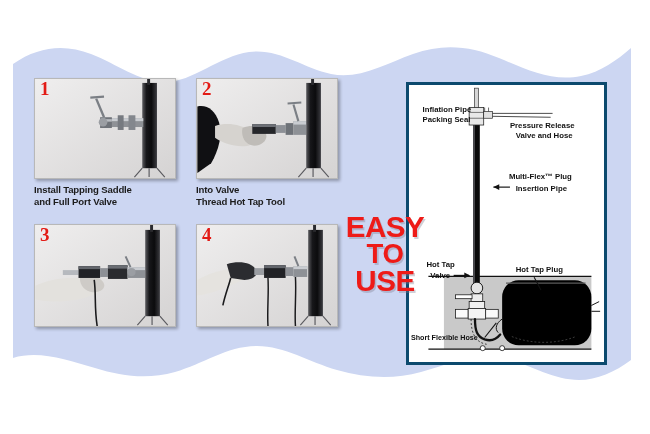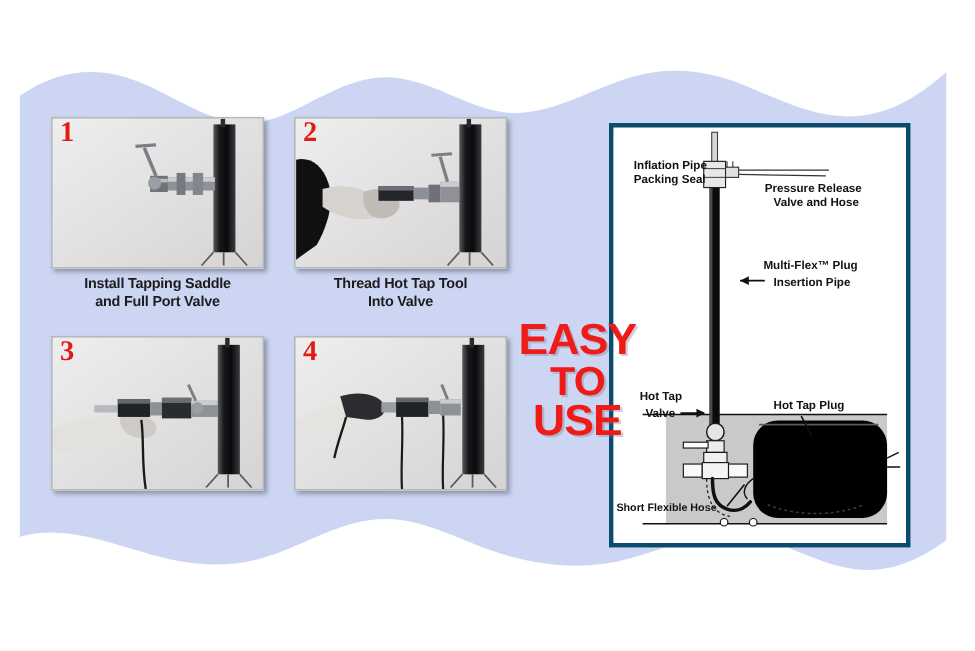--- a/index.html
+++ b/index.html
@@ -55,21 +55,20 @@
     font-family: "Liberation Serif", serif;
     font-weight: bold;
     font-size: 19px;
     color: #e21b16;
     line-height: 1;
     z-index: 4;
     text-shadow: 0 0 1px rgba(255,255,255,.6);
   }
   .caption {
     margin-top: 5px;
-    text-align: center;
     font-family: "Liberation Sans", sans-serif;
     font-size: 9.6px;
     font-weight: 600;
     color: #1c1c1c;
     line-height: 1.28;
     letter-spacing: -0.15px;
   }
 
   
   #easy-to-use {
@@ -201,22 +200,22 @@
           <path d="M103,43 L98,26" stroke="#7b7f85" stroke-width="2.2" fill="none"></path>
           <path d="M92,25 L106,24" stroke="#7b7f85" stroke-width="2" fill="none"></path>
 
           <rect x="111" y="4" width="15" height="87" fill="url(#pipe1)"></rect>
           <rect x="116" y="0" width="3" height="6" fill="#2a2a2e"></rect>
           <path d="M111,91 L103,100 M126,91 L134,100 M118,91 L118,100" stroke="#5b5b60" stroke-width="1.2" fill="none"></path>
         </svg>
       </div>
       <div class="step-num">2</div>
       <div class="caption">
+        <div>Into Valve</div>
         <div>Thread Hot Tap Tool</div>
-        <div>Into Valve</div>
       </div>
     </div>
 
     <div class="step s3">
       <div class="photo tall">
         <svg class="photo-svg" viewBox="0 0 142 103" aria-hidden="true">
           <rect x="0" y="0" width="142" height="103" fill="url(#bg1)"></rect>
 
           <path d="M0,62 C16,54 38,52 58,56 C68,58 70,66 62,70 C44,78 18,80 0,76 Z" fill="#e3e1dd"></path>
           <path d="M46,52 C58,50 68,54 70,60 C72,66 64,70 56,68 C48,66 44,58 46,52 Z" fill="#cecbc7"></path>

